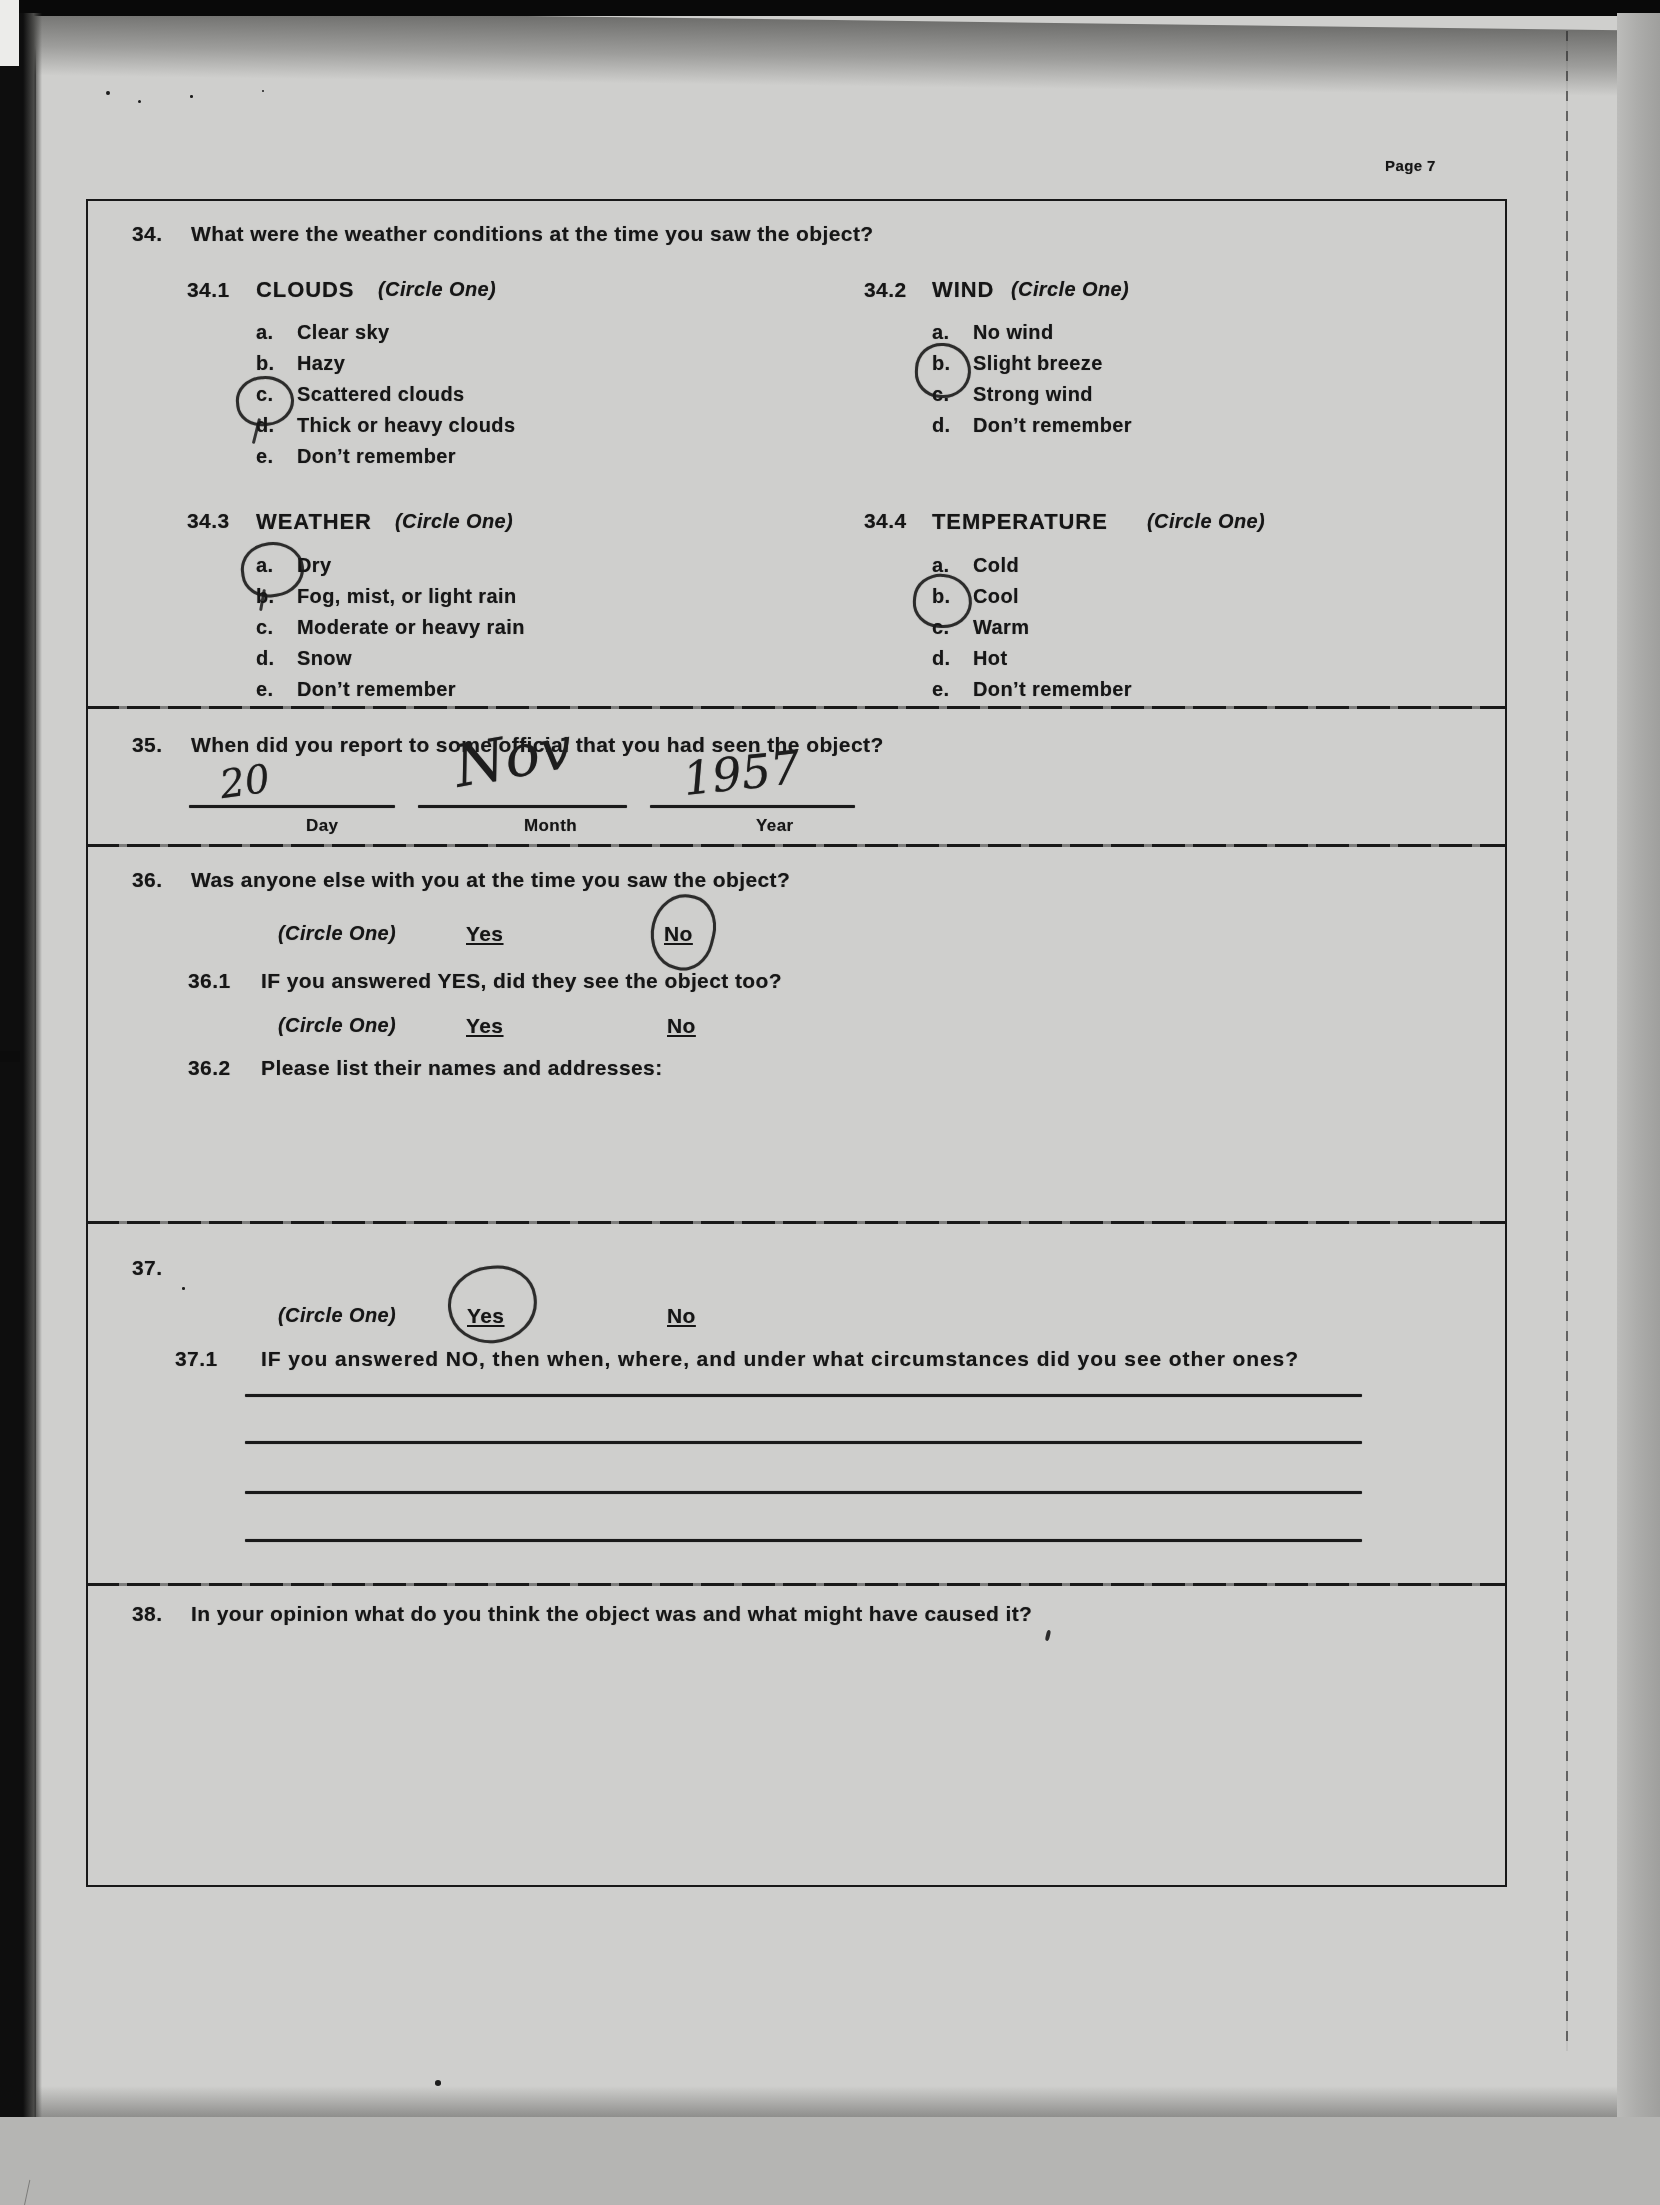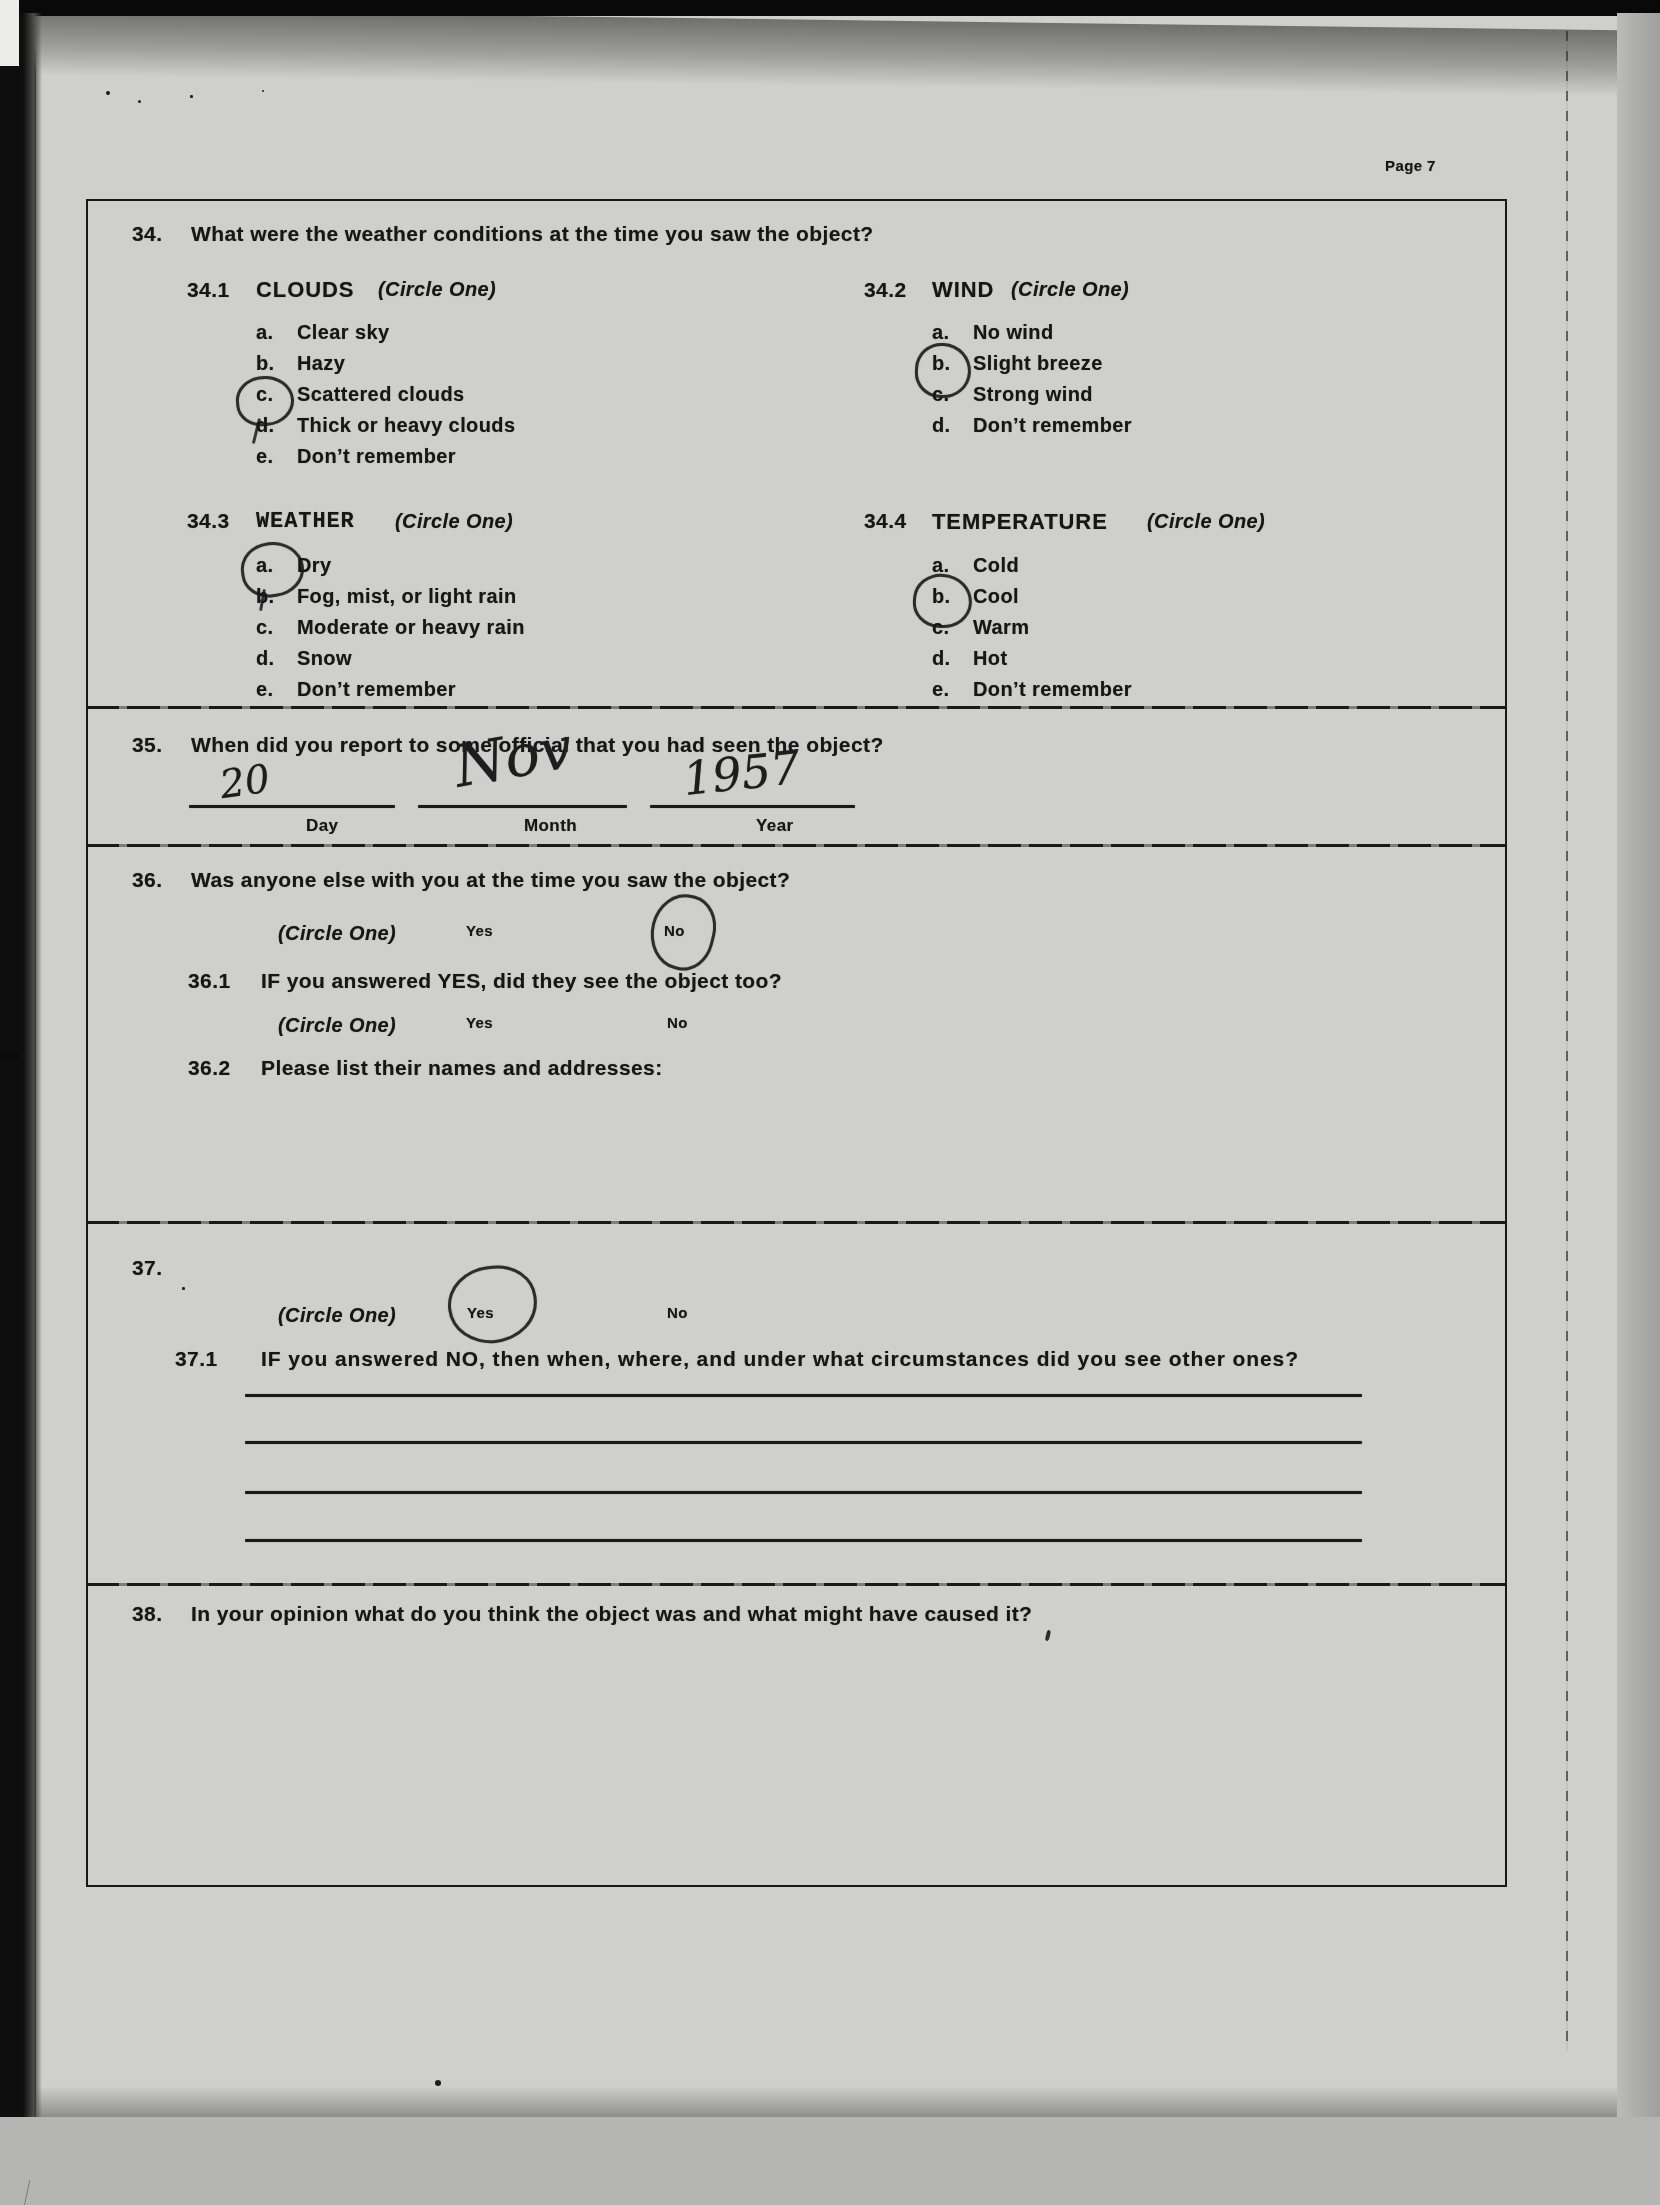--- a/index.html
+++ b/index.html
@@ -35,21 +35,21 @@
      text-shadow:0 0 0.9px rgba(45,45,45,.5);letter-spacing:0.4px;}
   .q{font-size:21px;}
   .title{font-size:22px;letter-spacing:0.9px;}
   .note{font-size:20px;font-style:italic;}
   .opt-group{position:absolute;}
   .opt{height:31px;font-size:20px;color:#161616;font-weight:700;white-space:nowrap;
        text-shadow:0 0 0.9px rgba(45,45,45,.5);letter-spacing:0.4px;}
   .opt .letter{display:inline-block;width:41px;}
   .small-label{font-size:17px;margin-left:41px;}
   .page-label{font-size:15px;}
-  .yn{font-size:15px;}
+  .yn{font-size:21px;text-decoration:underline;}
 
   
   .aline{position:absolute;height:2.6px;background:#1a1a1a;border-radius:1.3px;box-shadow:0 0 0.9px rgba(30,30,30,.8);}
 
   
   .circle-mark{position:absolute;border:3.1px solid rgba(25,25,25,.9);border-radius:48% 52% 50% 46%;
     box-shadow:0 0 0.9px rgba(30,30,30,.5), inset 0 0 0.9px rgba(30,30,30,.5);}
   .tail{position:absolute;width:2.6px;background:rgba(25,25,25,.85);border-radius:1.3px;}
   .hand{position:absolute;color:#1d1d1d;font-family:"DejaVu Serif",serif;font-style:italic;
     white-space:nowrap;text-shadow:0 0 0.9px rgba(40,40,40,.6);}
@@ -106,21 +106,21 @@
   <div class="t note" style="left:1011px;top:278px;">(Circle One)</div>
   <div class="opt-group" style="left:932px;top:321px;">
     <div class="opt"><span class="letter">a.</span><span>No wind</span></div>
     <div class="opt"><span class="letter">b.</span><span>Slight breeze</span></div>
     <div class="opt"><span class="letter">c.</span><span>Strong wind</span></div>
     <div class="opt"><span class="letter">d.</span><span>Don’t remember</span></div>
   </div>
   <div class="circle-mark" style="left:915px;top:343px;width:50px;height:49px;transform:rotate(3deg);"></div>
 
   <div class="t q" style="left:187px;top:509px;">34.3</div>
-  <div class="t title" style="left:256px;top:509px;font-family:Liberation Mono, monospace;">WEATHER</div>
+  <div class="t title" style="left:256px;top:509px;">WEATHER</div>
   <div class="t note" style="left:395px;top:510px;">(Circle One)</div>
   <div class="opt-group" style="left:256px;top:554px;">
     <div class="opt" style="height:31px;"><span class="letter">a.</span><span>Dry</span></div>
     <div class="opt" style="height:31px;"><span class="letter">b.</span><span>Fog, mist, or light rain</span></div>
     <div class="opt" style="height:31px;"><span class="letter">c.</span><span>Moderate or heavy rain</span></div>
     <div class="opt" style="height:31px;"><span class="letter">d.</span><span>Snow</span></div>
     <div class="opt" style="height:31px;"><span class="letter">e.</span><span>Don’t remember</span></div>
   </div>
   <div class="circle-mark" style="left:241px;top:542px;width:57px;height:49px;transform:rotate(-7deg);"></div>
   <div class="tail" style="left:261px;top:589px;height:22px;transform:rotate(10deg);"></div>

